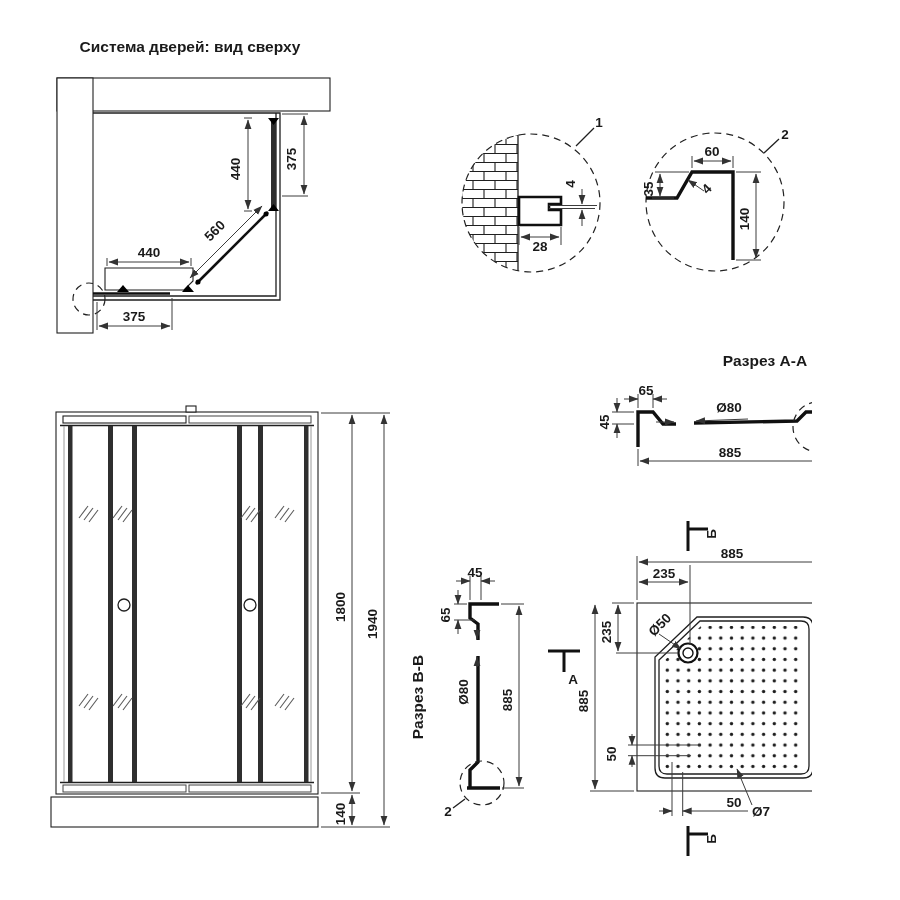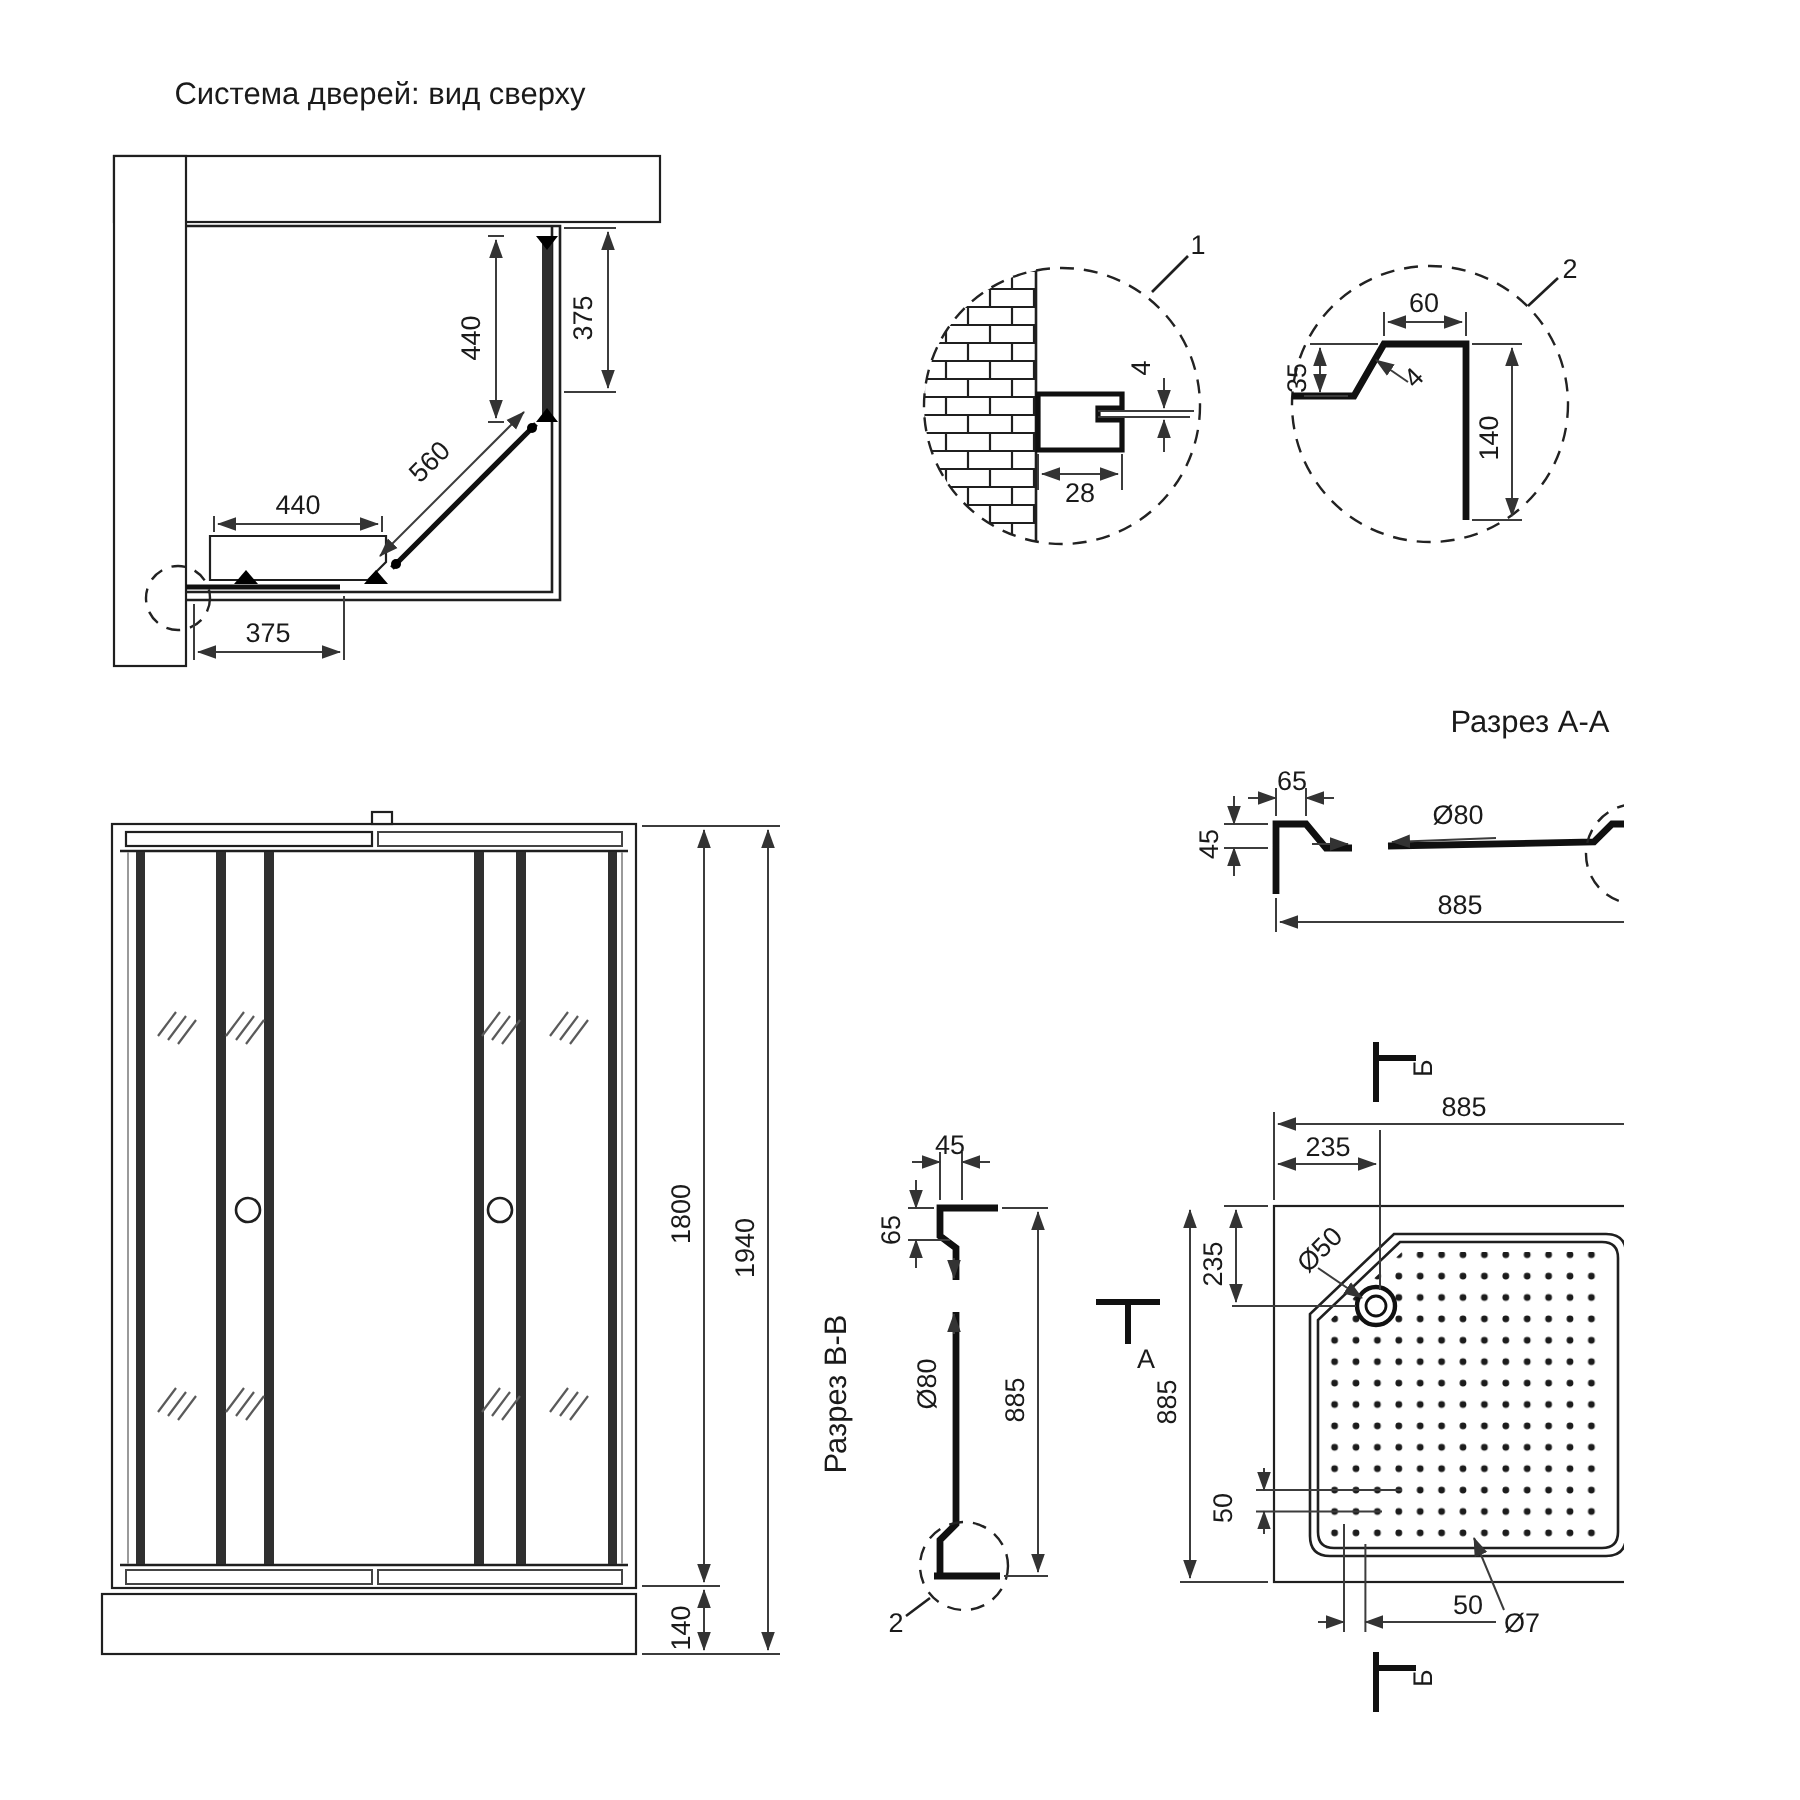--- a/index.html
+++ b/index.html
@@ -1,16 +1,16 @@
 <!DOCTYPE html>
 <html><head>
 <meta charset="utf-8">
 <style>
   html,body{margin:0;padding:0;background:#fff;}
-  #stage{position:relative;width:812px;height:900px;background:#fff;overflow:hidden;}
+  #stage{position:relative;width:812px;height:900px;background:#fff;overflow:hidden;font-weight:bold;}
   svg{position:absolute;left:0;top:0;}
   text{font-family:"Liberation Sans",sans-serif;fill:#1a1a1a;}
   .t{font-size:13.5px;text-anchor:middle;}
   .tt{font-size:15.5px;text-anchor:middle;}
   .ln{stroke:#1f1f1f;stroke-width:1.3;fill:none;}
   .lnf{stroke:#1f1f1f;stroke-width:1.1;fill:#fff;}
   .thk{stroke:#101010;stroke-width:3.4;fill:none;stroke-linejoin:miter;}
   .thk2{stroke:#101010;stroke-width:2.6;fill:none;}
   .dim{stroke:#3c3c3c;stroke-width:1;fill:none;}
   .dsh{stroke:#222;stroke-width:1.2;fill:none;stroke-dasharray:7 5;}

